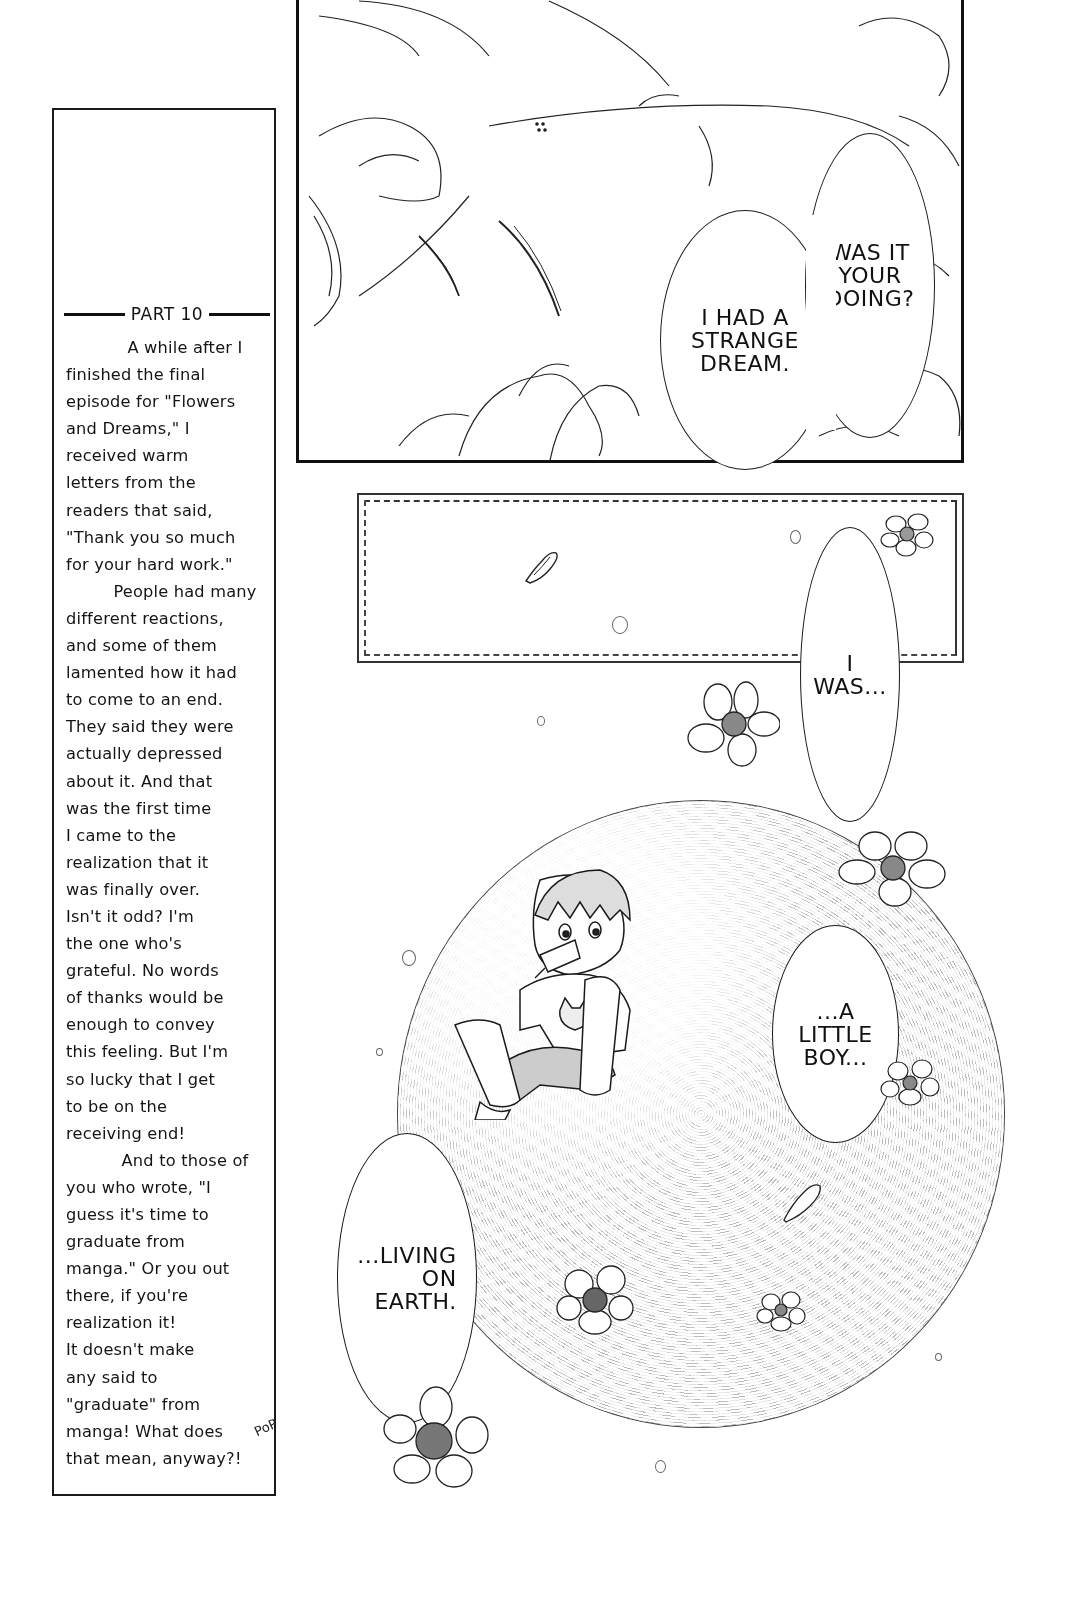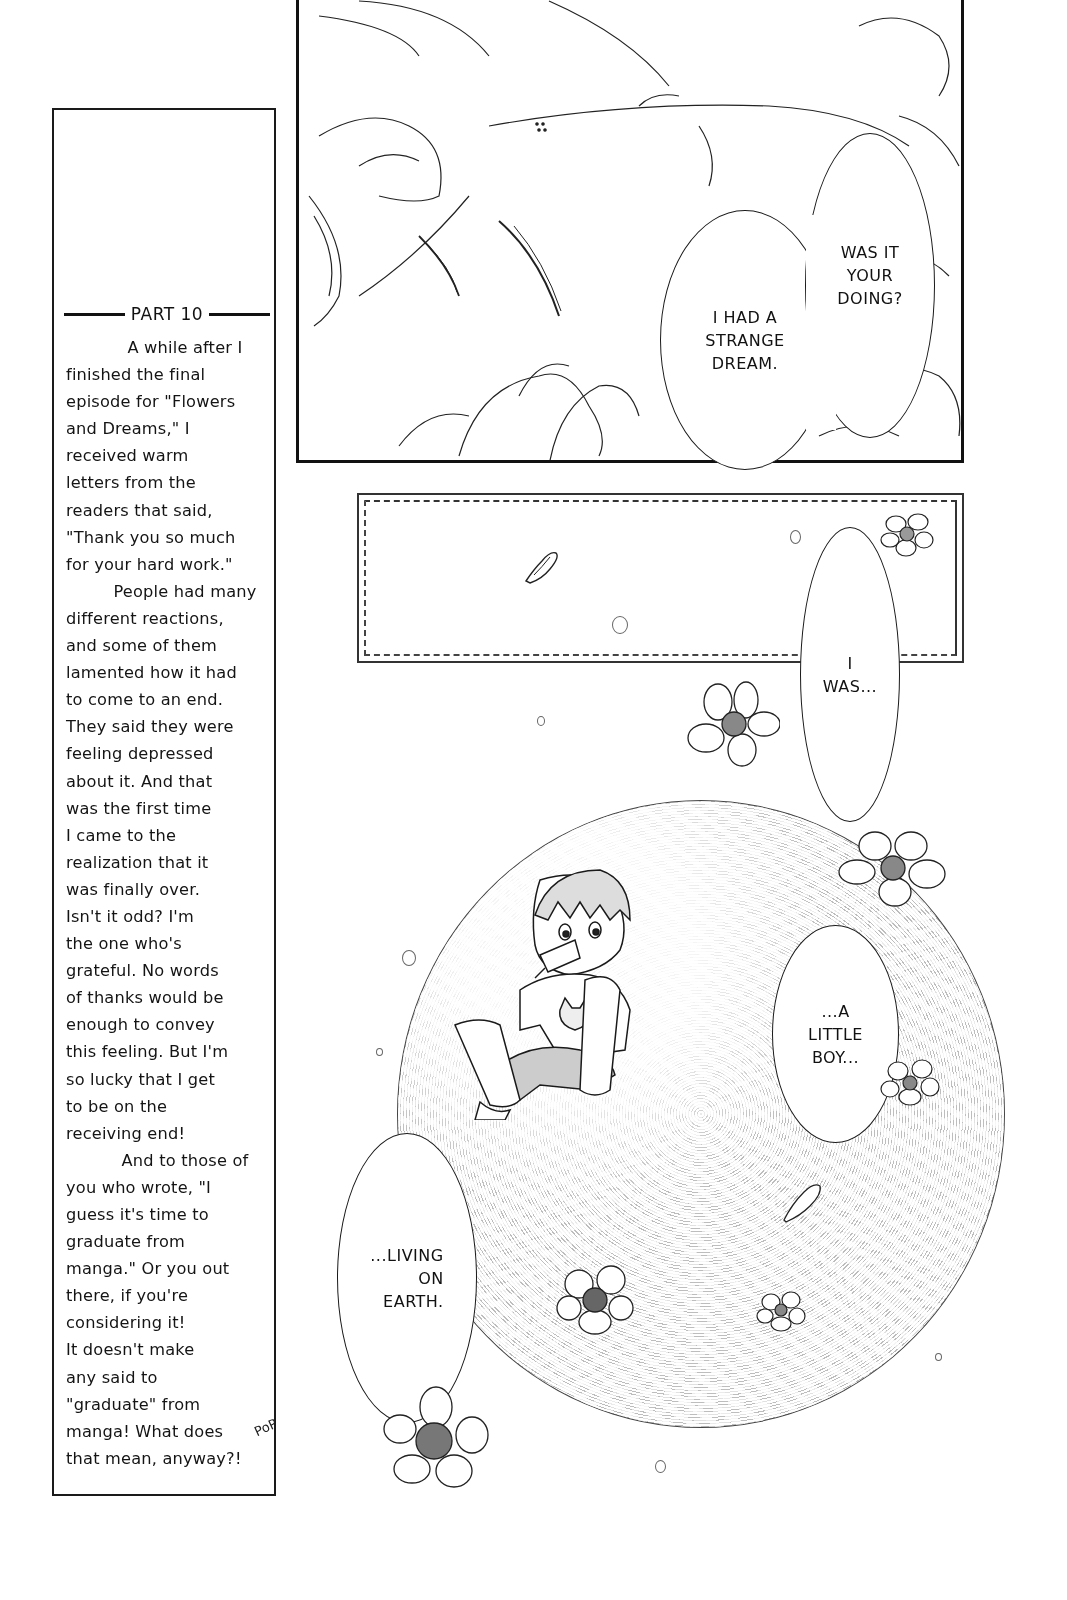--- a/index.html
+++ b/index.html
@@ -59,21 +59,21 @@
   }
   .panel-mid-inner {
     position: absolute; left: 5px; top: 5px; right: 5px; bottom: 5px;
     border-top: 2px dashed #333; border-left: 2px dashed #444; border-right: 2px solid #333; border-bottom: 2px dashed #444;
   }
 
   
   .bubble {
     position: absolute; background: #fff; border: 1.5px solid #1a1a1a; border-radius: 50%;
     display: flex; align-items: center; justify-content: center; text-align: center;
-    font-family: "DejaVu Sans", sans-serif; font-size: 16px; line-height: 23px; color: #111;
+    font-family: "DejaVu Sans", sans-serif; font-size: 22px; line-height: 23px; color: #111;
     box-sizing: border-box; letter-spacing: 0.5px;
   }
   .bubble .txt { display: block; }
 
   
   .globe {
     position: absolute; left: 397px; top: 800px; width: 608px; height: 628px; border-radius: 50%;
     border: 1.5px solid #444; box-sizing: border-box; overflow: hidden;
     background:
       radial-gradient(circle at 30% 25%, rgba(255,255,255,0.85) 0 18%, rgba(255,255,255,0) 40%),
@@ -108,42 +108,42 @@
       <span class="ln">letters from the</span>
       <span class="ln">readers that said,</span>
       <span class="ln">"Thank you so much</span>
       <span class="ln">for your hard work."</span>
       <span class="ln indent">People had many</span>
       <span class="ln">different reactions,</span>
       <span class="ln">and some of them</span>
       <span class="ln">lamented how it had</span>
       <span class="ln">to come to an end.</span>
       <span class="ln">They said they were</span>
-      <span class="ln">feeling depressed</span>
+      <span class="ln">actually depressed</span>
       <span class="ln">about it. And that</span>
       <span class="ln">was the first time</span>
       <span class="ln">I came to the</span>
       <span class="ln">realization that it</span>
       <span class="ln">was finally over.</span>
       <span class="ln">Isn't it odd? I'm</span>
       <span class="ln">the one who's</span>
       <span class="ln">grateful. No words</span>
       <span class="ln">of thanks would be</span>
       <span class="ln">enough to convey</span>
       <span class="ln">this feeling. But I'm</span>
       <span class="ln">so lucky that I get</span>
       <span class="ln">to be on the</span>
       <span class="ln">receiving end!</span>
       <span class="ln indent">And to those of</span>
       <span class="ln">you who wrote, "I</span>
       <span class="ln">guess it's time to</span>
       <span class="ln">graduate from</span>
       <span class="ln">manga." Or you out</span>
       <span class="ln">there, if you're</span>
-      <span class="ln">considering it!</span>
+      <span class="ln">realization it!</span>
       <span class="ln">It doesn't make</span>
       <span class="ln">any said to</span>
       <span class="ln">"graduate" from</span>
       <span class="ln">manga! What does</span>
       <span class="ln">that mean, anyway?!</span>
     </div>
   <div class="sfx">PoP</div>
 </div>
 
 <div class="panel-top">

